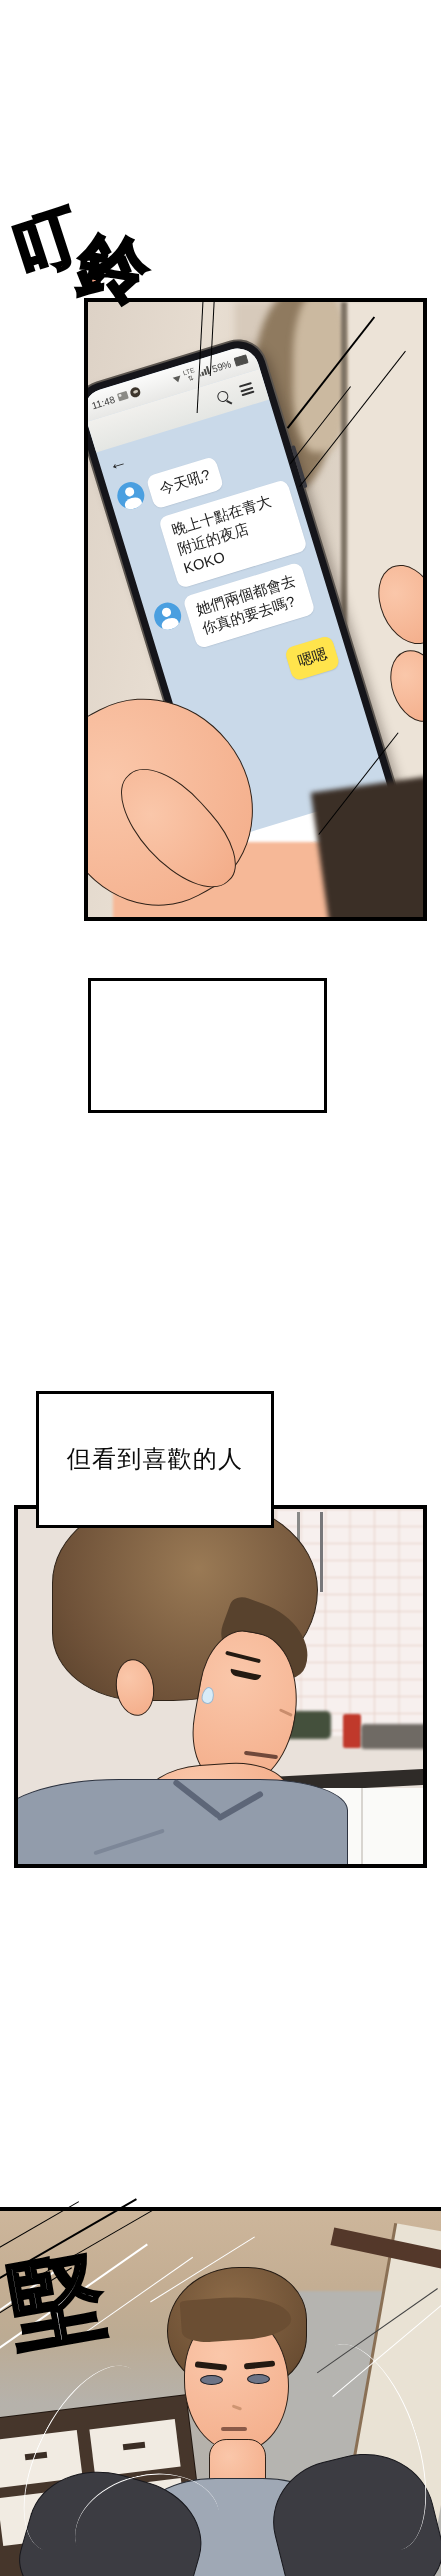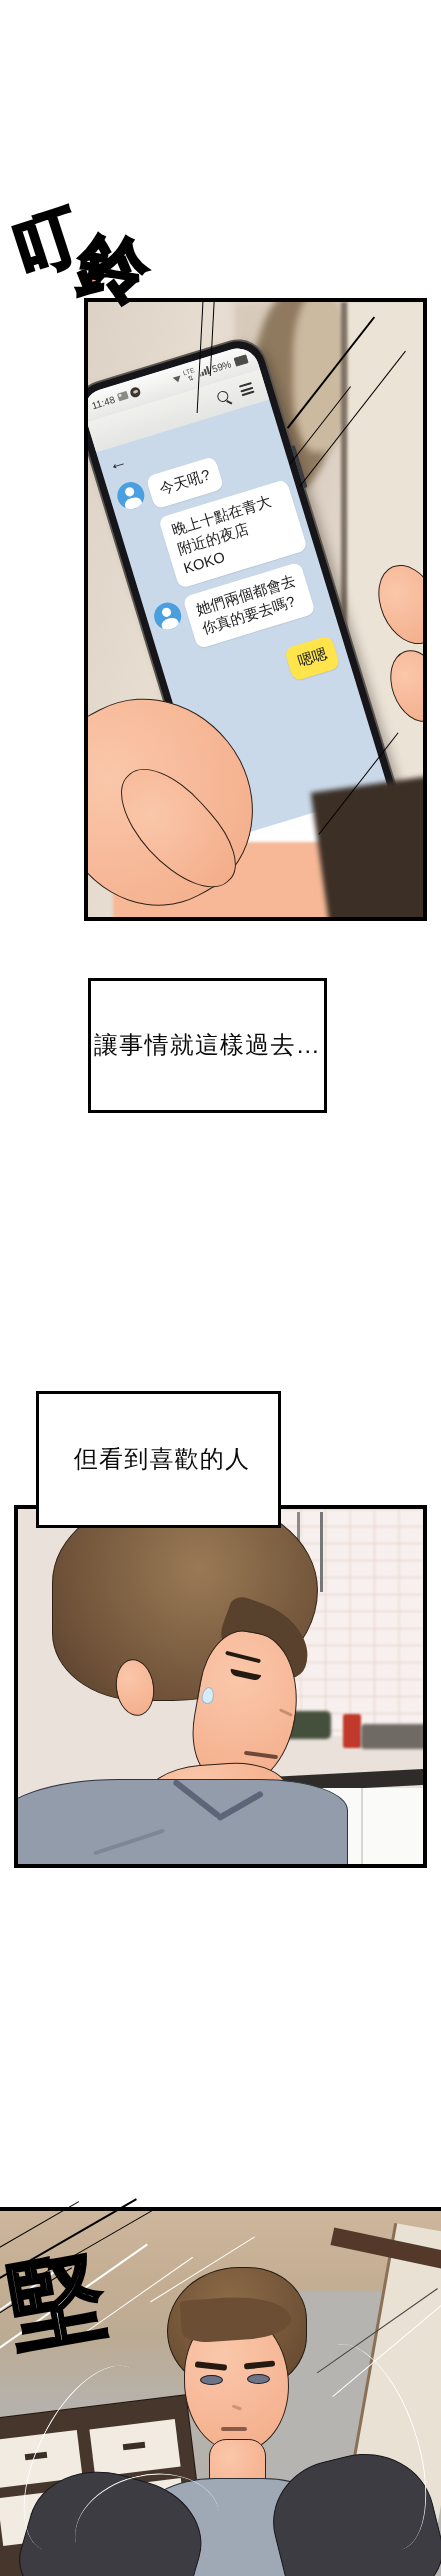--- a/index.html
+++ b/index.html
@@ -22,21 +22,21 @@
           background:linear-gradient(100deg,#ddd2c6 0%,#e7ddd1 30%,#d9cec0 55%,#e6dcd0 80%,#efe7db 100%);}
   #panel2{left:13.5px;top:1505px;width:405px;height:355px;background:#e9e1da;}
   #panel3{left:0;top:2207px;width:442px;height:369px;border:none;border-top:4.9px solid #000;
           background:linear-gradient(180deg,#cdb69b 0%,#c4ae93 20%,#bcab93 34%,#b6b2ab 52%,#b2b0ab 100%);}
 
   
   .nbox{position:absolute;background:#fff;border:3.7px solid #000;z-index:10;
         display:flex;flex-direction:column;align-items:center;justify-content:center;
         color:#0b0b0b;font-size:24px;font-weight:500;letter-spacing:1.2px;line-height:1.35;white-space:nowrap;}
   #nbox1{left:88px;top:978px;width:233px;height:129px;}
-  #nbox2{left:36px;top:1391px;width:232px;height:131px;padding-left:7px;}
+  #nbox2{left:36px;top:1391px;width:232px;height:131px;}
   #nbox3{left:197px;top:2091px;width:226px;height:171px;}
 
   
   .phone{left:57px;top:49px;width:195px;height:541px;transform:rotate(-17deg);
          background:#15151a;border-radius:28px;z-index:3;
          box-shadow:0 0 0 1.8px #5c5650, 4.9px 6.1px 11px rgba(40,30,20,.35);}
   .phone .side-btn{position:absolute;right:-3.7px;top:117px;width:3.7px;height:44px;background:#3a3a40;border-radius:1.8px;}
   .screen{position:absolute;left:6.7px;top:6.7px;right:6.7px;bottom:6.7px;border-radius:22px;overflow:hidden;
           background:#c9d9e9;display:flex;flex-direction:column;}
   .statusbar{height:27px;background:linear-gradient(#fbfbfa,#e8e8e6);display:flex;align-items:center;
@@ -170,21 +170,20 @@
 
     <div class="blob" style="left:233px;top:478px;width:172px;height:159px;background:#3b2f26;filter:blur(2.5px);transform:rotate(-8deg);z-index:4;"></div>
     <div class="blob skin" style="left:-31px;top:393px;width:190px;height:209px;border-radius:45% 55% 50% 50%;transform:rotate(-28deg);z-index:4;"></div>
     <div class="blob skin" style="left:54px;top:454px;width:69px;height:144px;border-radius:50% 50% 45% 55%;transform:rotate(-42deg);z-index:5;"></div>
     <div class="blob skin" style="left:293px;top:261px;width:54px;height:81px;border-radius:50%;transform:rotate(-24deg);z-index:4;"></div>
     <div class="blob skin" style="left:304px;top:347px;width:48px;height:72px;border-radius:50%;transform:rotate(-20deg);z-index:4;"></div>
     <div class="blob" style="left:24.5px;top:540px;width:264px;height:104px;background:#f6b897;filter:blur(1.8px);z-index:3;"></div>
   </div>
 
   <div class="nbox" id="nbox1">
-    <span>讓事情就這樣過去…</span>
   </div>
 
   <div class="nbox" id="nbox2">
     <span>但看到喜歡的人</span>
   </div>
 
   <div class="panel" id="panel2">
 
     <div class="blob" style="left:258px;top:0;width:147px;height:227px;background-color:#f7f0ee;
                 background-image:linear-gradient(#e6d0c8 1.2px,transparent 1.2px),linear-gradient(90deg,#e6d0c8 1.2px,transparent 1.2px);

